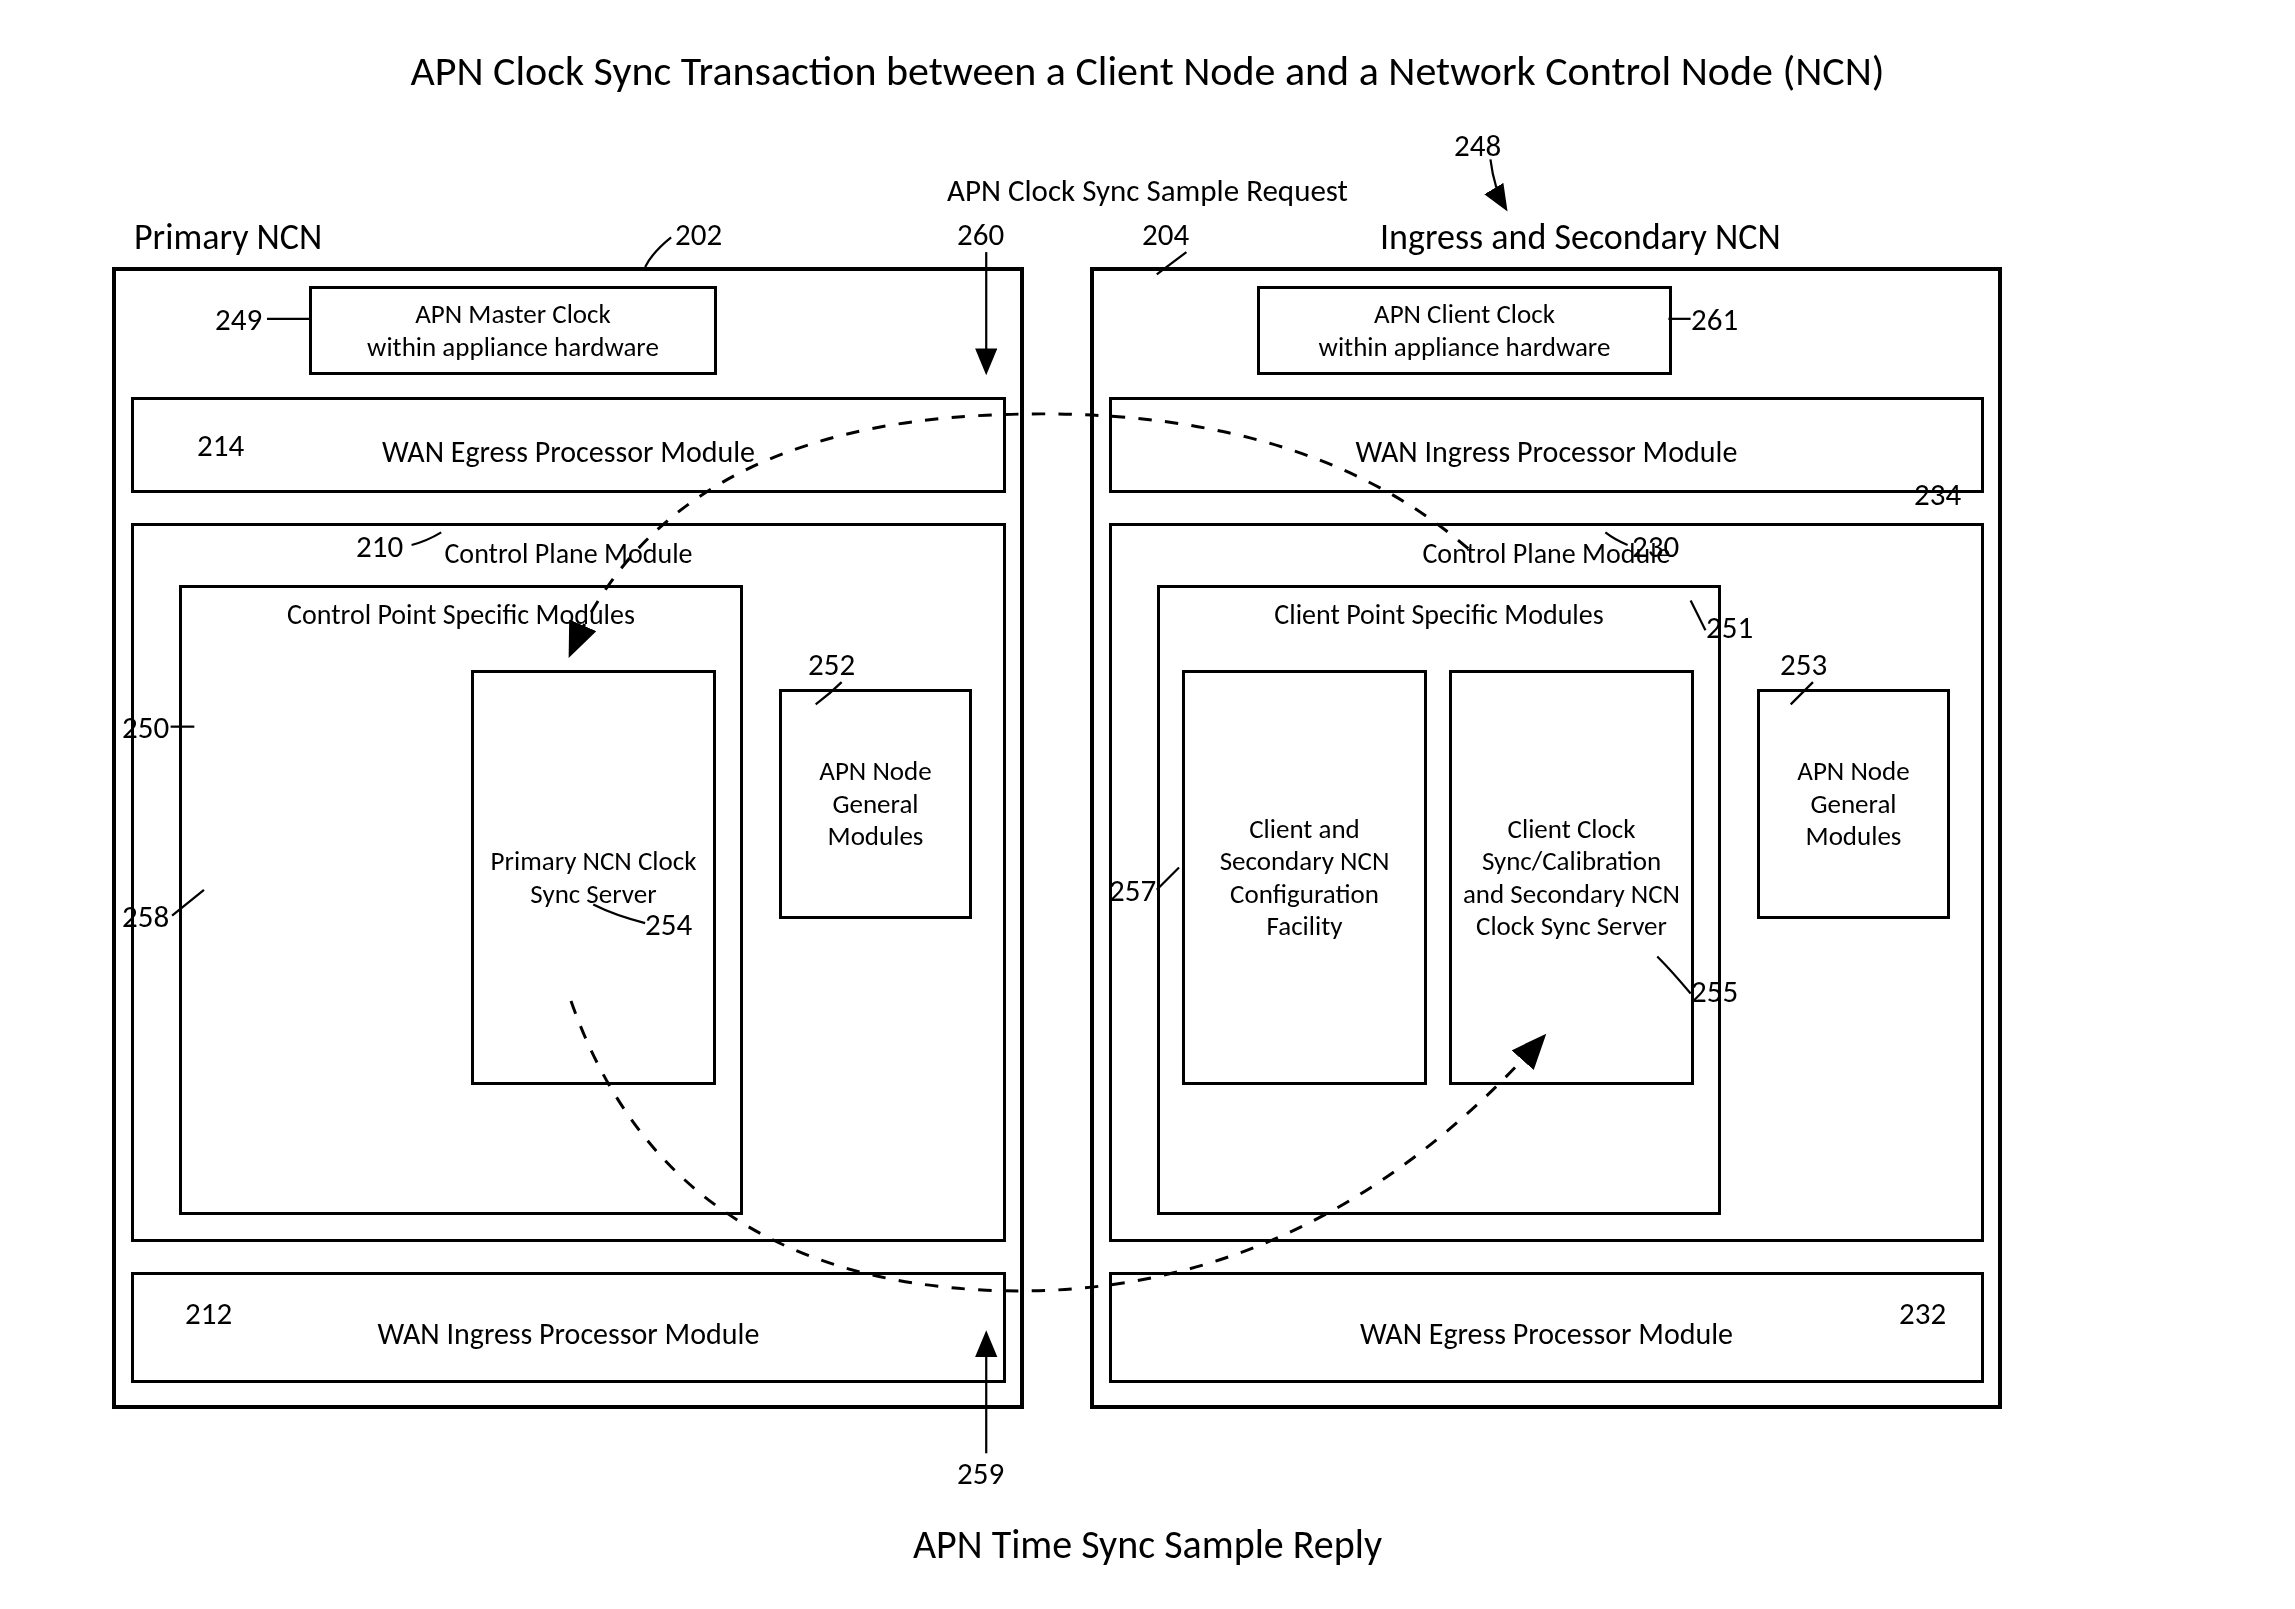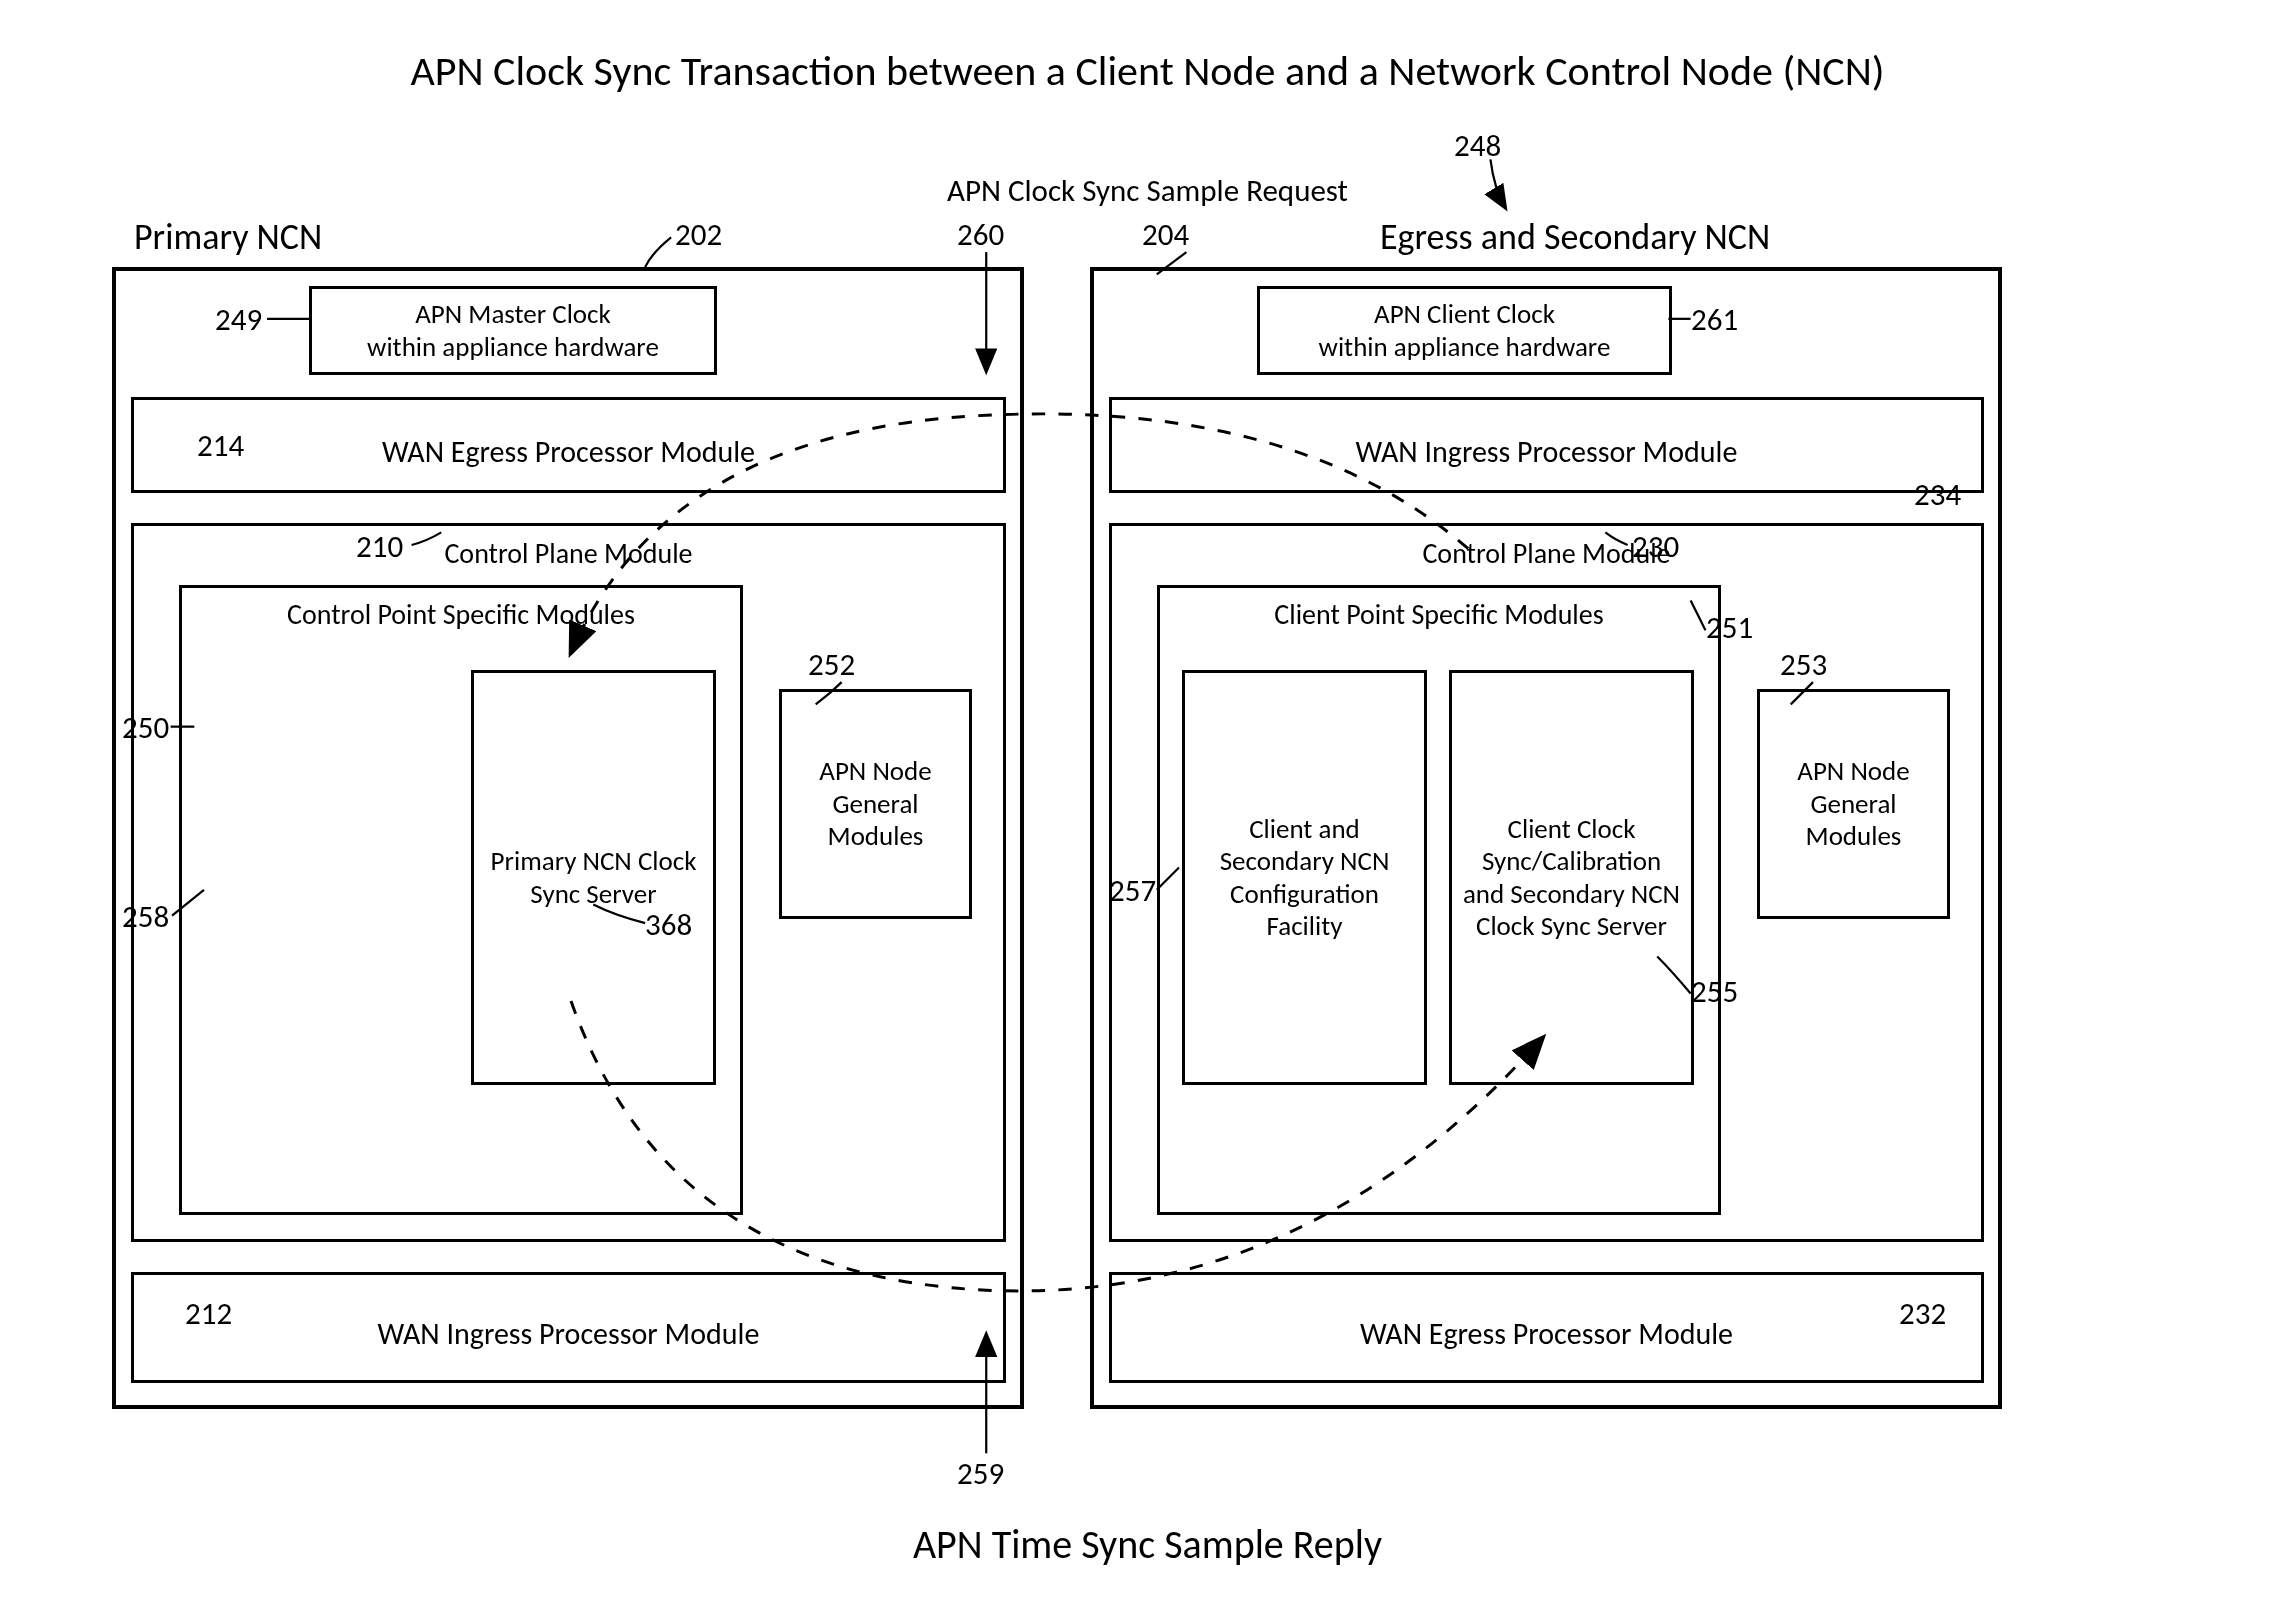--- a/index.html
+++ b/index.html
@@ -89,21 +89,21 @@
 <div class="ref" style="top:215px; left:957px;">260</div>
 
 <div class="ref" style="top:1454px; left:957px;">259</div>
 
 <div class="ref" style="top:215px; left:675px;">202</div>
 
 <div class="ref" style="top:215px; left:1142px;">204</div>
 
 <div class="ncn-label" style="top:215px; left:134px;">Primary NCN</div>
 
-<div class="ncn-label" style="top:215px; left:1380px;">Egress and Secondary NCN</div>
+<div class="ncn-label" style="top:215px; left:1380px;">Ingress and Secondary NCN</div>
 
 <div class="outer-box" style="top:267px; left:112px; width:912px; height:1142px;">
 
   <div class="module-box" style="top:15px; left:193px; width:408px; height:89px; white-space:pre-line;">APN Master Clock
 within appliance hardware</div>
 
   <div class="box" style="top:126px; left:15px; width:875px; height:96px;">
     <div class="box-label" style="margin-top:30px; font-size:30px;">WAN Egress Processor Module</div>
   </div>
 
@@ -124,21 +124,21 @@
     <div class="box-label" style="margin-top:37px; font-size:30px;">WAN Ingress Processor Module</div>
   </div>
 </div>
 
 <div class="ref" style="top:300px; left:215px;">249</div>
 <div class="ref" style="top:426px; left:197px;">214</div>
 <div class="ref" style="top:527px; left:356px;">210</div>
 <div class="ref" style="top:708px; left:122px;">250</div>
 <div class="ref" style="top:897px; left:122px;">258</div>
 <div class="ref" style="top:645px; left:808px;">252</div>
-<div class="ref" style="top:905px; left:645px;">368</div>
+<div class="ref" style="top:905px; left:645px;">254</div>
 <div class="ref" style="top:1294px; left:185px;">212</div>
 
 <div class="outer-box" style="top:267px; left:1090px; width:912px; height:1142px;">
 
   <div class="module-box" style="top:15px; left:163px; width:415px; height:89px; white-space:pre-line;">APN Client Clock
 within appliance hardware</div>
 
   <div class="box" style="top:126px; left:15px; width:875px; height:96px;">
     <div class="box-label" style="margin-top:30px; font-size:30px;">WAN Ingress Processor Module</div>
   </div>

